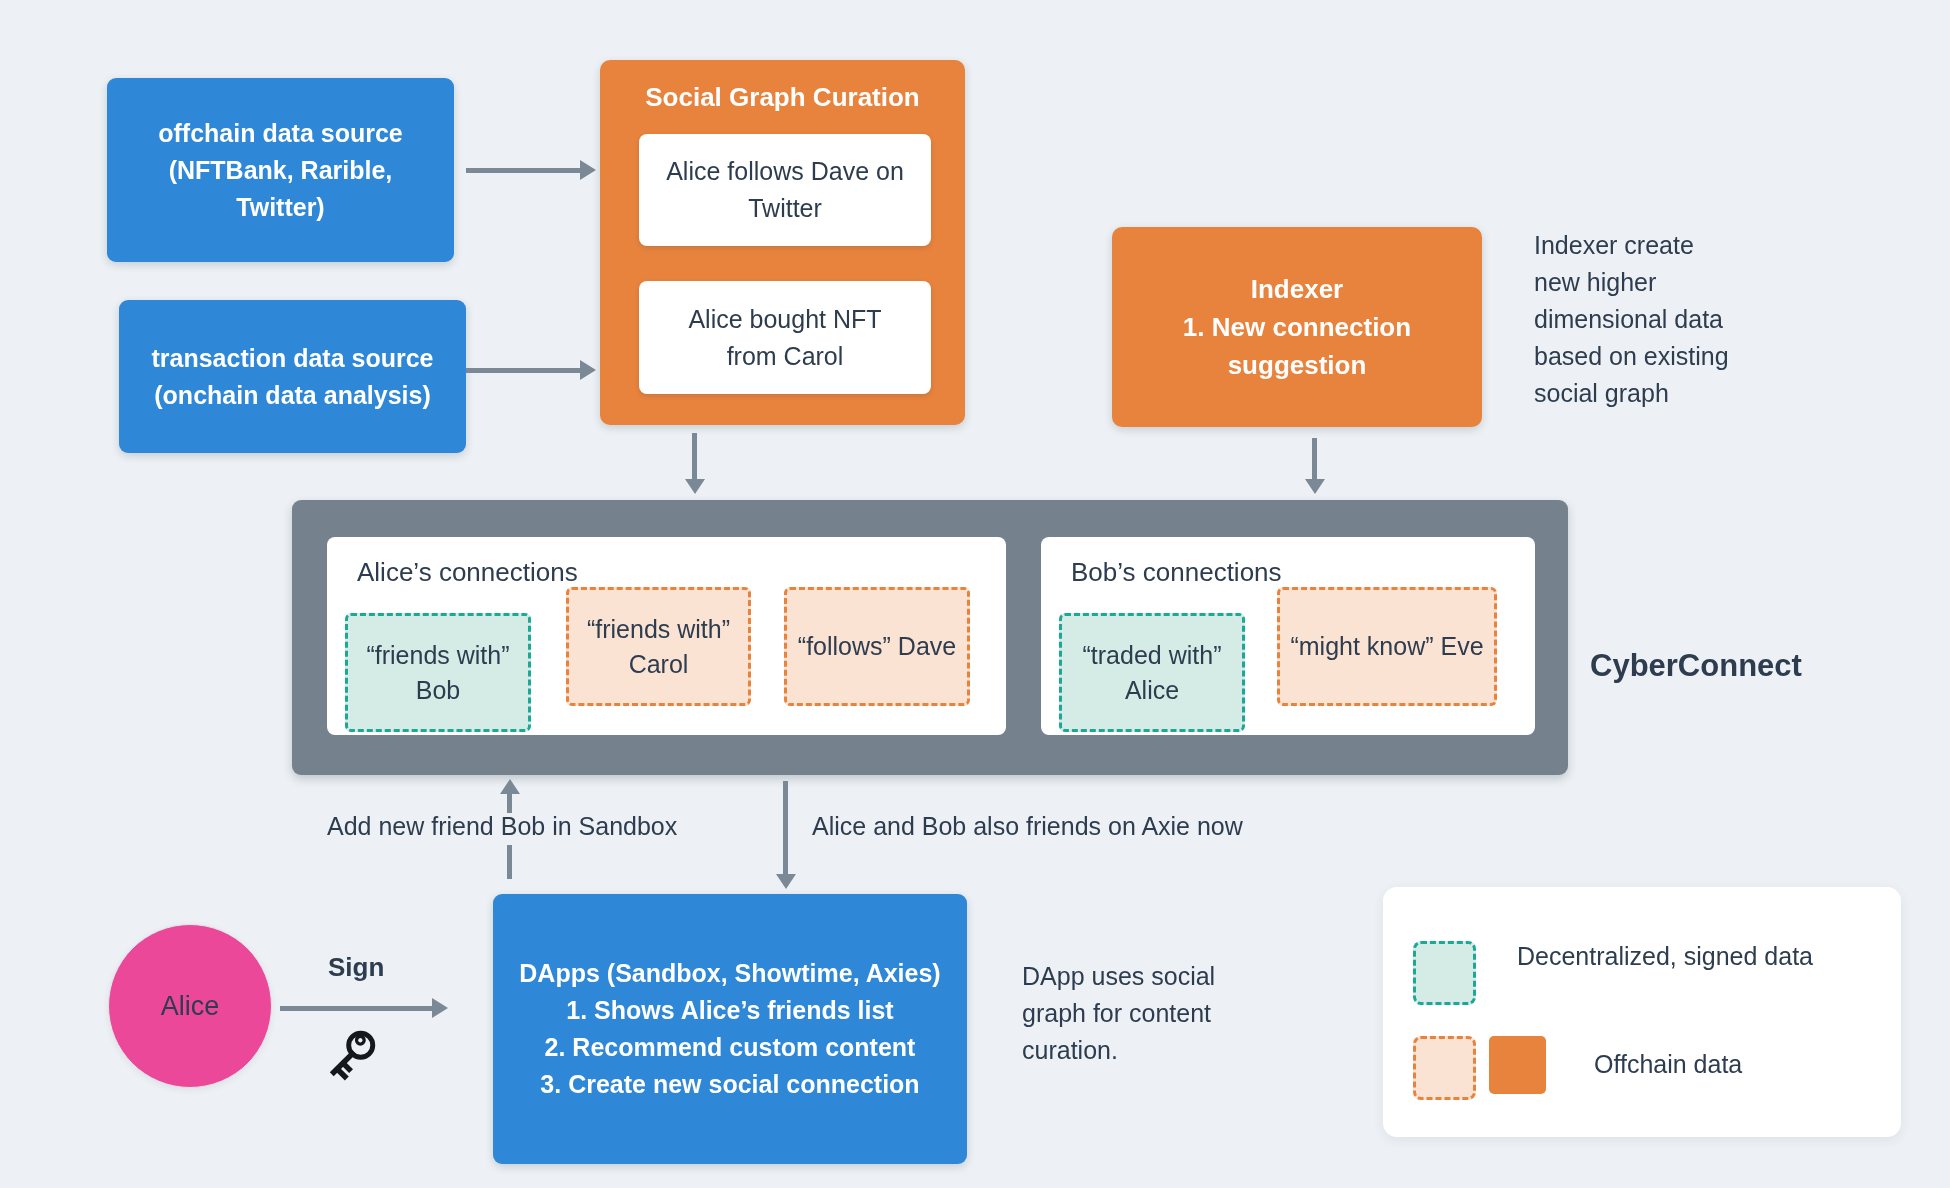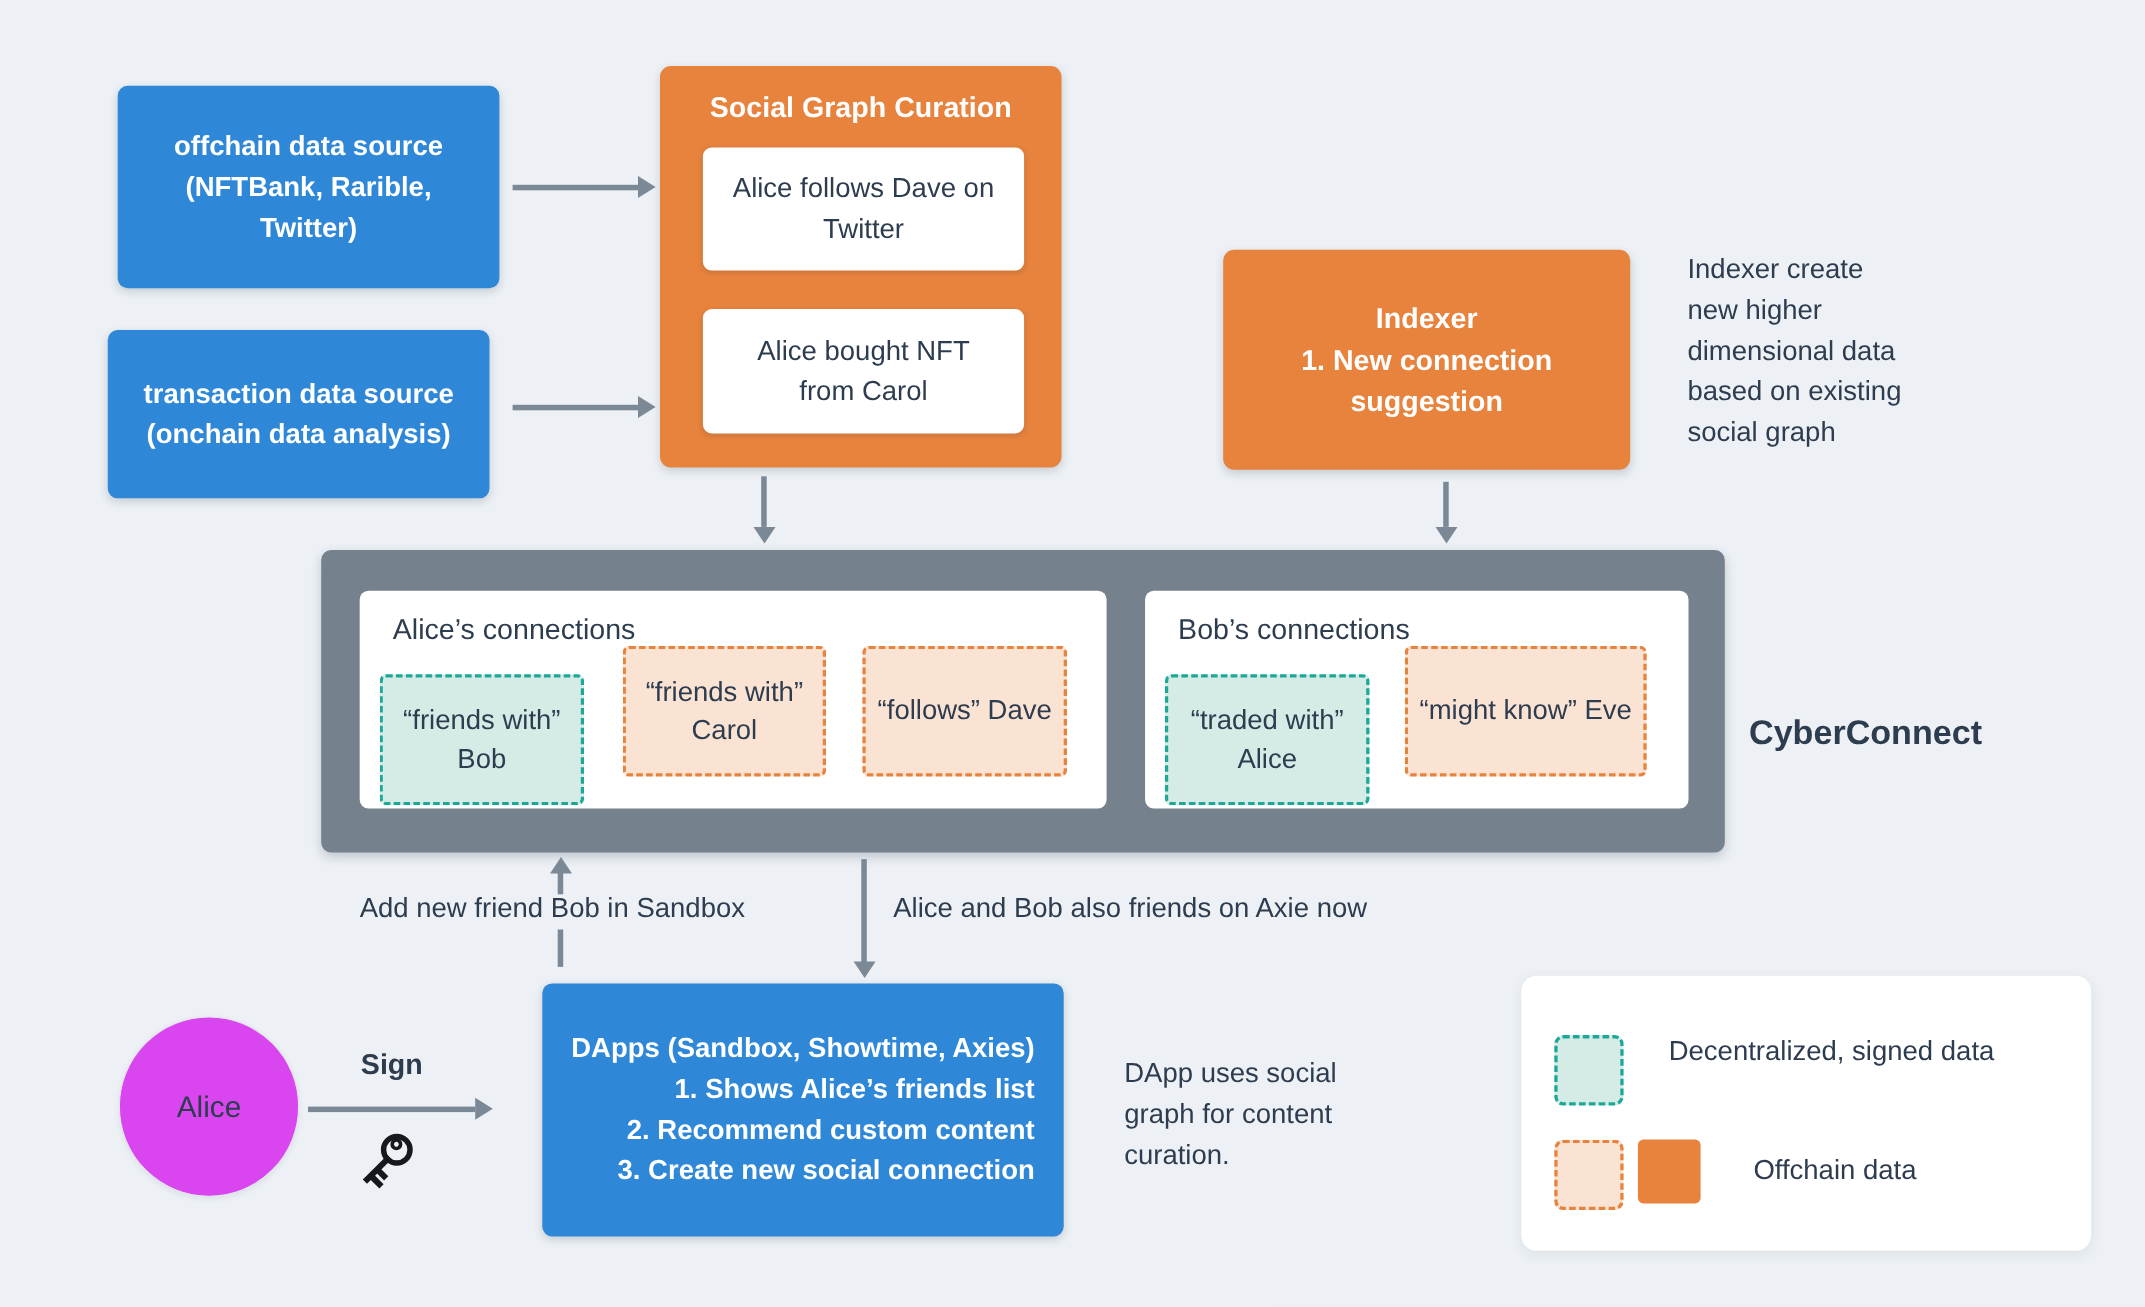--- a/index.html
+++ b/index.html
@@ -29,21 +29,21 @@
   .aline{background:#7b8896;position:absolute;}
   .ahead{position:absolute;width:0;height:0;}
   .ahead.right{border-left:16px solid #7b8896;border-top:10px solid transparent;border-bottom:10px solid transparent;}
   .ahead.down{border-top:15px solid #7b8896;border-left:10px solid transparent;border-right:10px solid transparent;}
   .ahead.up{border-bottom:15px solid #7b8896;border-left:10px solid transparent;border-right:10px solid transparent;}
 
   .flowlabel{position:absolute;font-size:25px;font-weight:500;color:#2d3c4e;white-space:nowrap;}
   .annotation{position:absolute;font-size:25px;line-height:37px;color:#2d3c4e;}
 
   
-  .actor-circle{background:#d946ef;border:1px solid #e2e7ec;border-radius:50%;
+  .actor-circle{background:#ec4899;border:1px solid #e2e7ec;border-radius:50%;
                 display:flex;align-items:center;justify-content:center;
                 font-size:27px;font-weight:500;color:#2d3c4e;box-shadow:0 2px 6px rgba(30,50,70,.08);text-align:right;}
   .sign-label{position:absolute;font-size:26px;font-weight:600;color:#2d3c4e;}
 
   
   .legend{background:#ffffff;border-radius:14px;box-shadow:0 3px 12px rgba(30,50,70,.08);}
   .swatch{position:absolute;width:57px;height:58px;border-radius:8px;}
   .swatch.signed{background:#d5ece6;border:3px dashed #1ba897;}
   .swatch.offdash{background:#fae3d3;border:3px dashed #e8833d;}
   .swatch.offsolid{background:#e8833d;border-radius:5px;}
@@ -52,21 +52,21 @@
   .brand{position:absolute;font-size:31px;font-weight:700;color:#2d3c4e;white-space:nowrap;margin-top:16px;}
 </style>
 </head>
 <body>
 
 <div id="canvas">
 
   <div class="abs bluebox pre" style="left:107px;top:78px;width:347px;height:184px;">offchain data source
 (NFTBank, Rarible,
 Twitter)</div>
-  <div class="abs bluebox pre" style="left:98px;top:300px;width:347px;height:153px;text-align:center;">transaction data source
+  <div class="abs bluebox pre" style="left:119px;top:300px;width:347px;height:153px;text-align:center;">transaction data source
 (onchain data analysis)</div>
 
   <div class="aline" style="left:466px;top:168px;width:116px;height:5px;"></div>
   <div class="ahead right" style="left:580px;top:160px;"></div>
   <div class="aline" style="left:466px;top:368px;width:116px;height:5px;"></div>
   <div class="ahead right" style="left:580px;top:360px;"></div>
 
   <div class="abs orangebox" style="left:600px;top:60px;width:365px;height:365px;">
     <div class="obox-title" style="position:absolute;left:0;right:0;top:22px;">Social Graph Curation</div>
     <div class="whitecard pre" style="position:absolute;left:39px;top:74px;width:292px;height:112px;">Alice follows Dave on
@@ -110,21 +110,21 @@
 
   <div class="ahead up" style="left:500px;top:779px;"></div>
   <div class="aline" style="left:507px;top:793px;width:5px;height:20px;"></div>
   <div class="aline" style="left:507px;top:845px;width:5px;height:34px;"></div>
   <div class="flowlabel" style="left:327px;top:812px;">Add new friend Bob in Sandbox</div>
 
   <div class="aline" style="left:783px;top:781px;width:5px;height:94px;"></div>
   <div class="ahead down" style="left:776px;top:874px;"></div>
   <div class="flowlabel" style="left:812px;top:812px;">Alice and Bob also friends on Axie now</div>
 
-  <div class="abs bluebox pre" style="left:493px;top:894px;width:474px;height:230px;text-align:right;">DApps (Sandbox, Showtime, Axies)
+  <div class="abs bluebox pre" style="left:493px;top:894px;width:474px;height:270px;">DApps (Sandbox, Showtime, Axies)
 1. Shows Alice’s friends list
 2. Recommend custom content
 3. Create new social connection</div>
 
   <div class="annotation pre" style="left:1022px;top:958px;width:260px;">DApp uses social
 graph for content
 curation.</div>
 
   <div class="abs actor-circle" style="left:108px;top:924px;width:164px;height:164px;">Alice</div>
   <div class="sign-label" style="left:328px;top:952px;">Sign</div>

